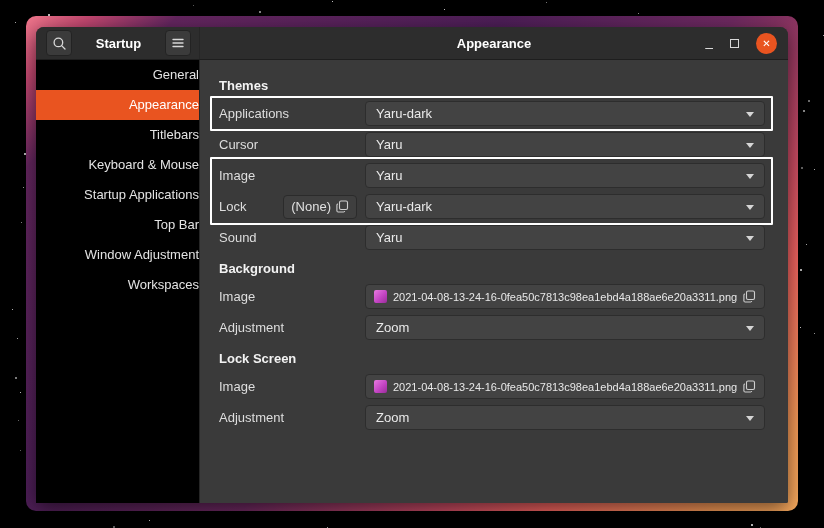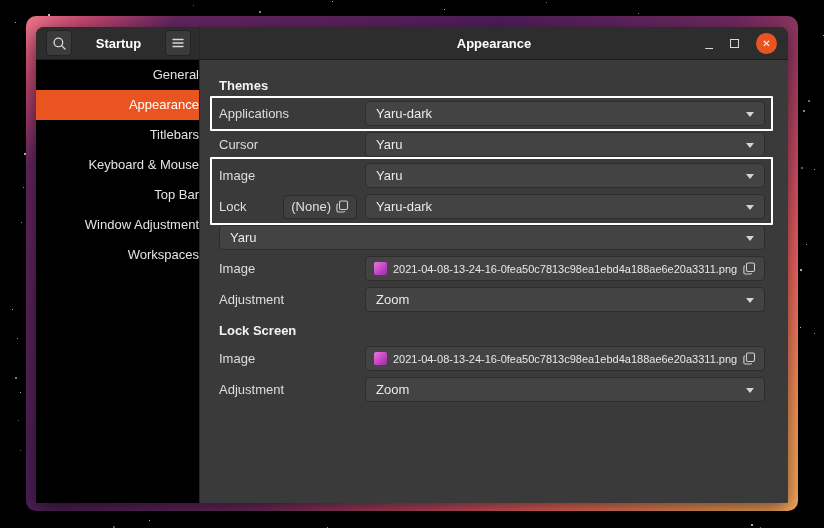--- a/index.html
+++ b/index.html
@@ -421,20 +421,21 @@
     </div>
   </div>
 
   <div class="main">
 
     <div class="sidebar">
       <div class="side-item">General</div>
       <div class="side-item selected">Appearance</div>
       <div class="side-item">Titlebars</div>
       <div class="side-item">Keyboard &amp; Mouse</div>
+      <div class="side-item">Startup Applications</div>
       <div class="side-item">Top Bar</div>
       <div class="side-item">Window Adjustment</div>
       <div class="side-item">Workspaces</div>
     </div>
 
     <div class="content">
 
       <div class="hl-box" id="hl-applications"></div>
       <div class="hl-box" id="hl-icons-shell"></div>
 
@@ -477,26 +478,28 @@
             </span>
           </span>
         </div>
         <div class="dropdown">
           <span>Yaru-dark</span>
           <span class="dd-arrow"></span>
         </div>
       </div>
 
       <div class="row">
+        <div class="row-label">Sound</div>
         <div class="dropdown">
           <span>Yaru</span>
           <span class="dd-arrow"></span>
         </div>
       </div>
 
+      <div class="section-heading">Background</div>
 
       <div class="row">
         <div class="row-label">Image</div>
         <div class="file-btn">
           <span class="thumb"></span>
           <span class="file-name">2021-04-08-13-24-16-0fea50c7813c98ea1ebd4a188ae6e20a3311.png</span>
           <span class="copy-icon">
             <svg width="13" height="13" viewBox="0 0 13 13">
                 <rect x="3.5" y="1" width="8" height="8.5" rx="1.5" fill="none" stroke="#cfcfcf" stroke-width="1.1"></rect>
                 <path d="M2 4 H1.8 A1.2 1.2 0 0 0 .9 5.2 V11 A1.2 1.2 0 0 0 2.1 12 H7.5 A1.2 1.2 0 0 0 8.7 11" fill="none" stroke="#cfcfcf" stroke-width="1.1"></path>

